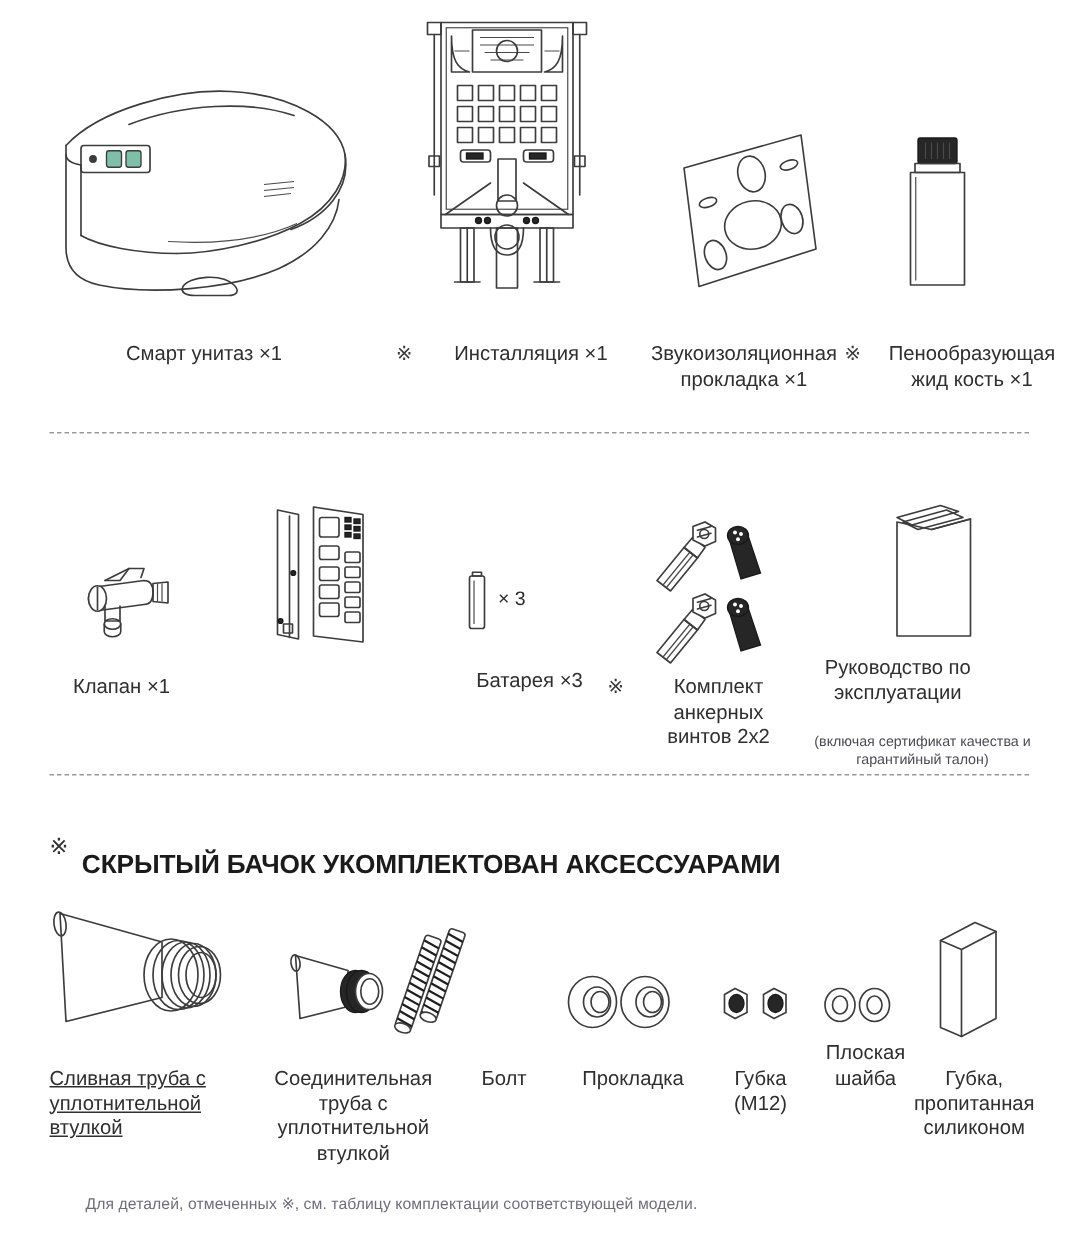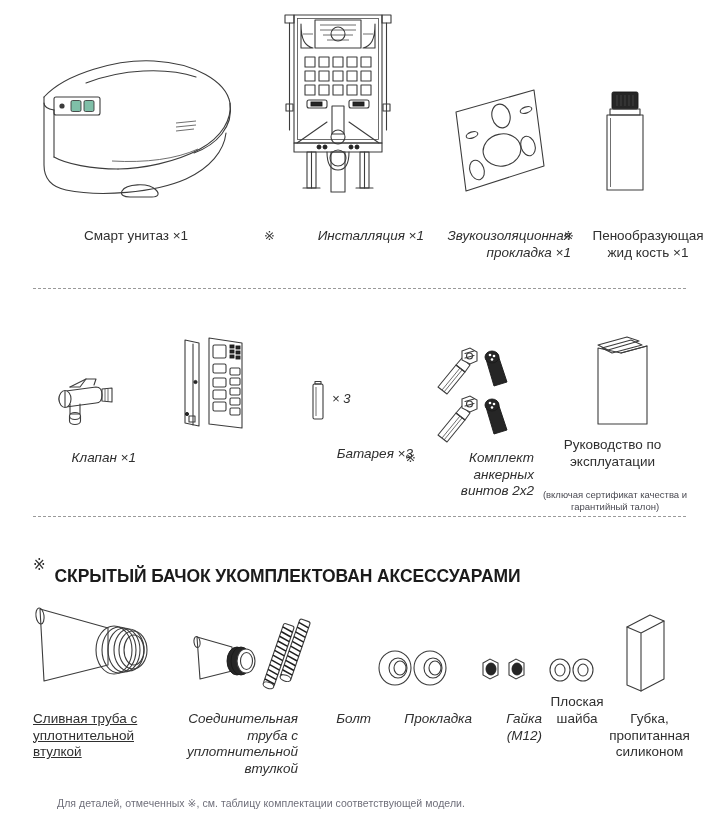--- a/index.html
+++ b/index.html
@@ -32,21 +32,21 @@
     border-top: 1px dashed #9a9a9a;
   }
   .label {
     position: absolute;
     font-size: 13.5px;
     line-height: 16.5px;
     color: #2f2f2f;
     white-space: pre-line;
   }
   .label.c { text-align: center; }
-  .label.l { text-align: right; font-style: italic; }
+  .label.l { text-align: center; }
   .label.j { text-align: justify; }
   .mark {
     font-size: 13px;
     color: #3a3a3a;
   }
 
   
   .section-head {
     position: absolute;
     left: 33px;
@@ -420,39 +420,39 @@
   <div class="label l" style="left:26px; top:450px; width:110px;">Клапан  ×1</div>
 
 
   <div class="label l" style="left:293px; top:446px; width:120px;">Батарея ×3</div>
 
   <span class="label mark" style="left:405px; top:450px;">※</span>
   <div class="label l" style="left:424px; top:450px; width:110px;">Комплект
 анкерных
 винтов 2x2</div>
 
-  <div class="label c" style="left:520px; top:437px; width:185px;">Руководство по
+  <div class="label c" style="left:506px; top:437px; width:185px;">Руководство по
 эксплуатации</div>
   <div class="subnote" style="left:525px; top:489px; width:180px;">(включая сертификат качества и
 гарантийный талон)</div>
 
   <div class="label j" style="left:33px; top:711px; width:130px;text-decoration:underline;">Сливная  труба  с
 уплотнительной
 втулкой</div>
 
   <div class="label l" style="left:173px; top:711px; width:125px;">Соединительная
 труба с
 уплотнительной
 втулкой</div>
 
   <div class="label l" style="left:301px; top:711px; width:70px;">Болт</div>
 
   <div class="label l" style="left:372px; top:711px; width:100px;">Прокладка</div>
 
-  <div class="label l" style="left:472px; top:711px; width:70px;">Гайка
+  <div class="label l" style="left:472px; top:711px; width:70px;">Губка
 (M12)</div>
 
   <div class="label c" style="left:592px; top:711px; width:115px;">Губка,
 пропитанная
 силиконом</div>
 
   <div class="label c" style="left:536px; top:694px; width:82px;">Плоская
 шайба</div>
 
   <div class="footnote">Для деталей, отмеченных ※, см. таблицу комплектации соответствующей модели.</div>

